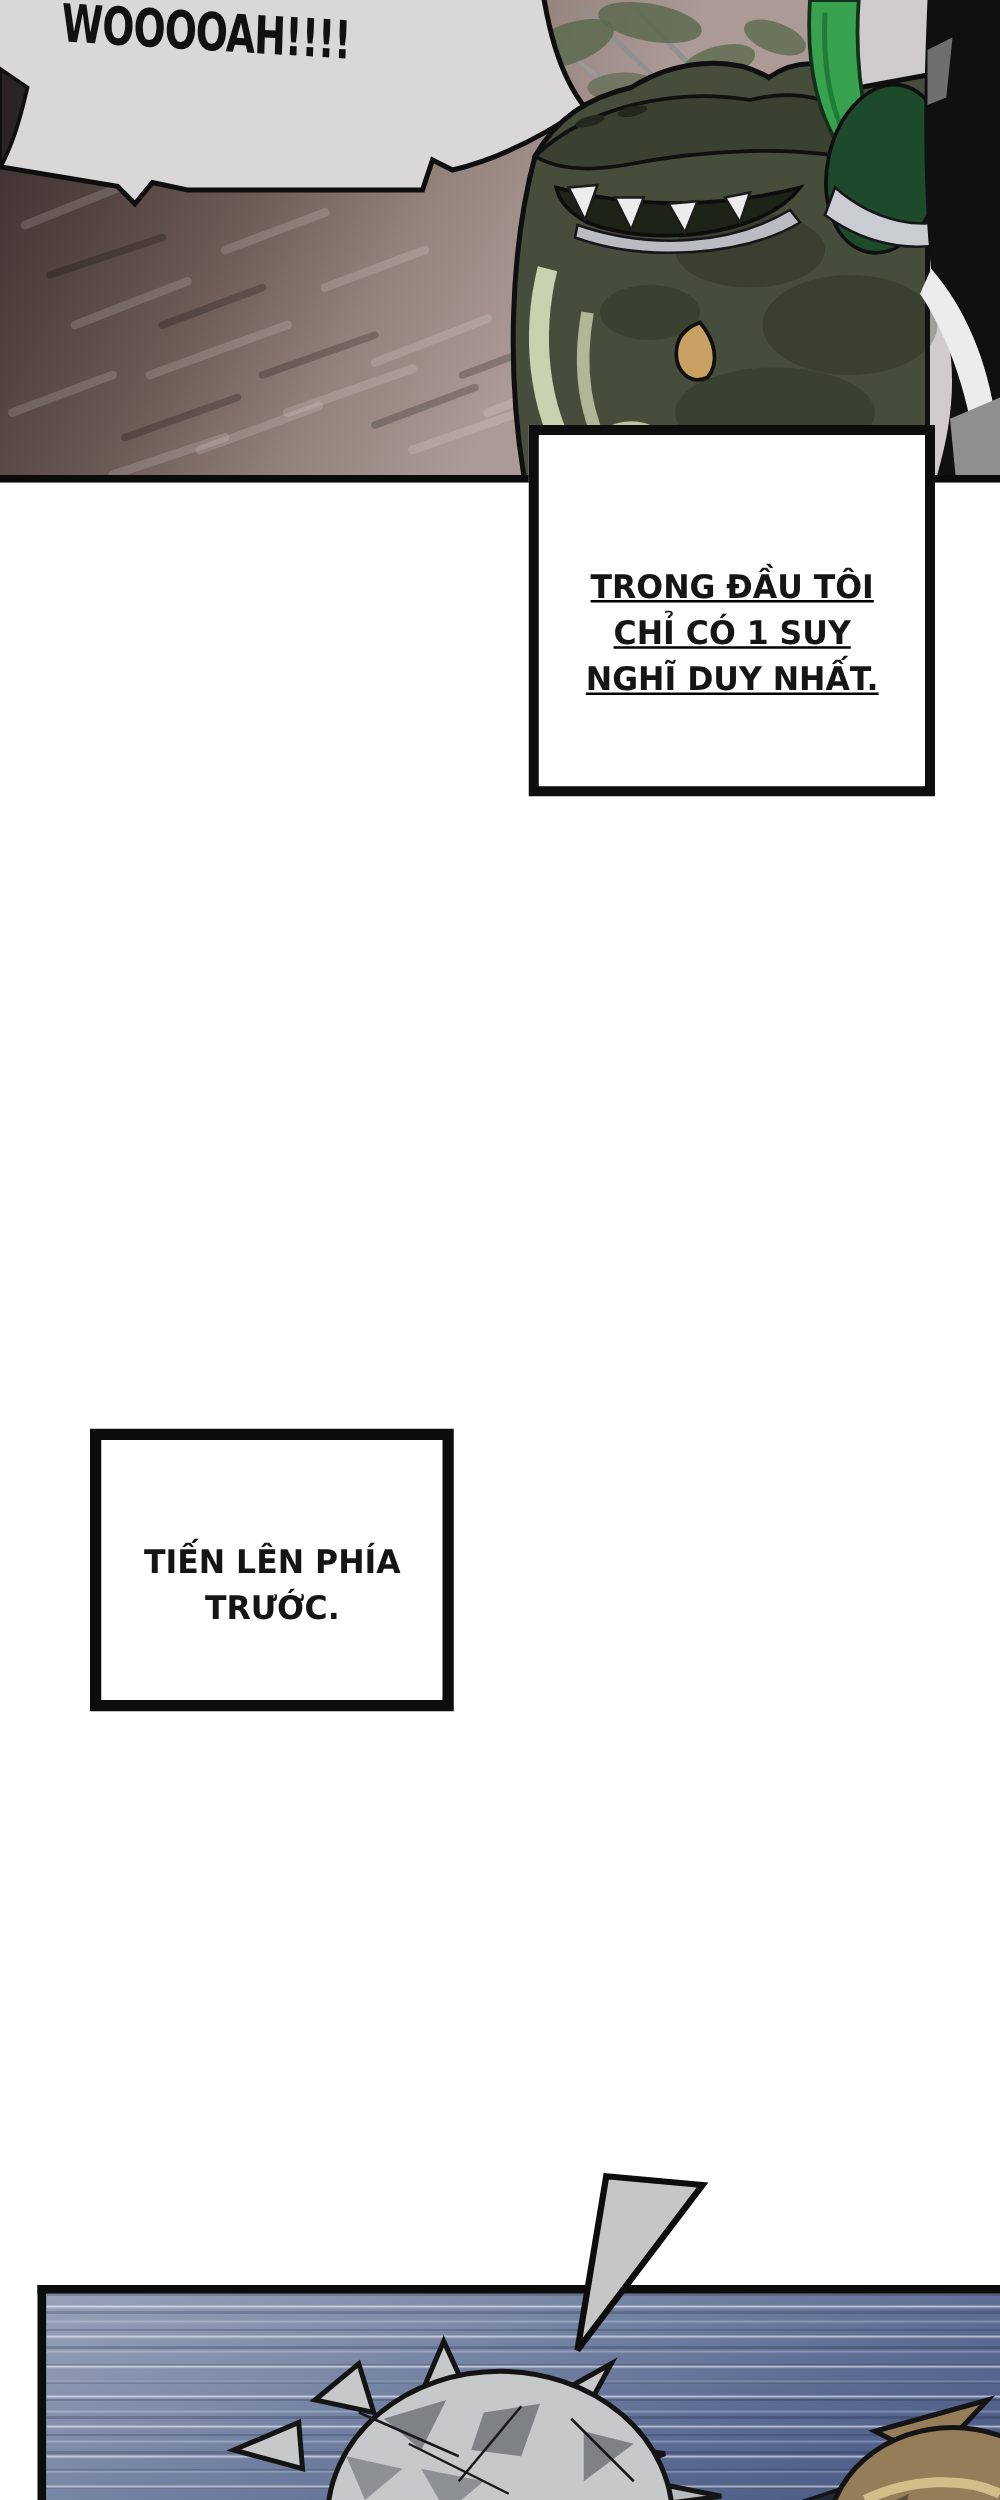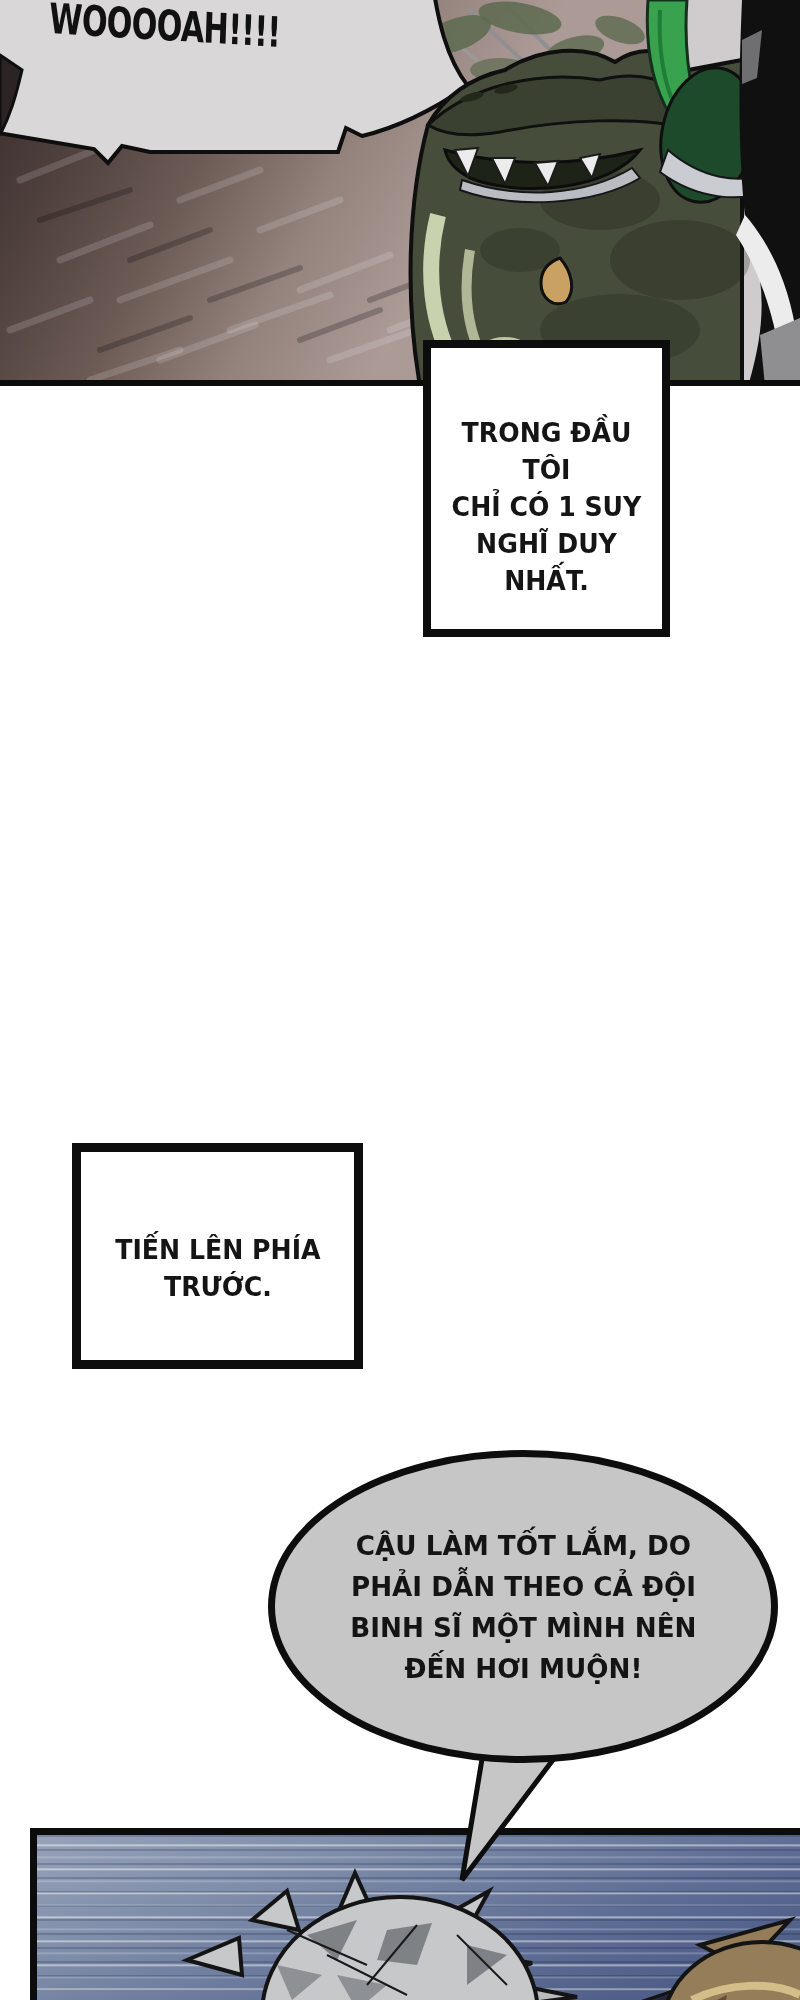--- a/index.html
+++ b/index.html
@@ -8,21 +8,21 @@
   
   .panel-top{position:absolute;left:0;top:0;width:800px;height:386px;overflow:hidden;
              border-bottom:6px solid #0b0b0b;box-sizing:border-box;background:#d0cccd;z-index:1;}
   .panel-top svg{position:absolute;left:0;top:0;}
   .scream-text{position:absolute;left:50px;top:-6px;width:360px;color:#111;
                font-weight:bold;font-size:42px;letter-spacing:-1px;white-space:nowrap;
                transform:scaleX(0.72) rotate(2.5deg);transform-origin:left top;z-index:3;}
   
   .nbox{position:absolute;background:#ffffff;border:8px solid #0d0d0d;box-sizing:border-box;
         display:flex;align-items:center;justify-content:center;z-index:5;}
-  .nbox1{left:423px;top:340px;width:247px;height:297px;}
+  .nbox1{left:423px;top:340px;width:325px;height:297px;text-decoration:underline;}
   .nbox2{left:72px;top:1143px;width:291px;height:226px;border-width:9px;}
   .ntext{text-align:center;font-weight:bold;font-size:26px;line-height:37px;color:#151515;
          transform:scaleX(0.97);}
   .nshift1{transform:translateY(19px) scaleX(0.97);}
   .nshift2{transform:translateY(13px) scaleX(0.97);}
   
   .dialogue-bubble{position:absolute;left:268px;top:1450px;width:510px;height:313px;
                    background:#c6c6c6;border:7px solid #0d0d0d;border-radius:50%;
                    box-sizing:border-box;display:flex;align-items:center;justify-content:center;
                    z-index:6;}
@@ -156,28 +156,20 @@
     <div class="ntext nshift2">
       <div>TIẾN LÊN PHÍA</div>
       <div>TRƯỚC.</div>
     </div>
   </div>
 
   <svg class="bubble-tail" viewBox="0 0 150 150">
     <polygon points="55,6 132,13 32,145" fill="#c6c6c6" stroke="#0d0d0d" stroke-width="5"></polygon>
   </svg>
 
-  <div class="dialogue-bubble">
-    <div class="dtext">
-      <div>CẬU LÀM TỐT LẮM, DO</div>
-      <div>PHẢI DẪN THEO CẢ ĐỘI</div>
-      <div>BINH SĨ MỘT MÌNH NÊN</div>
-      <div>ĐẾN HƠI MUỘN!</div>
-    </div>
-  </div>
 
   <section class="panel-bottom">
     <svg width="763" height="165" viewBox="0 0 763 165">
 
       <g>
         <polygon points="300,80 318,38 338,82" fill="#c6c8ca" stroke="#141414" stroke-width="4"></polygon>
         <polygon points="215,85 250,56 262,95" fill="#c6c8ca" stroke="#141414" stroke-width="4"></polygon>
         <polygon points="150,125 202,103 205,140" fill="#c6c8ca" stroke="#141414" stroke-width="4"></polygon>
         <polygon points="400,85 452,56 428,100" fill="#c6c8ca" stroke="#141414" stroke-width="4"></polygon>
         <polygon points="430,118 495,128 435,150" fill="#c6c8ca" stroke="#141414" stroke-width="4"></polygon>

